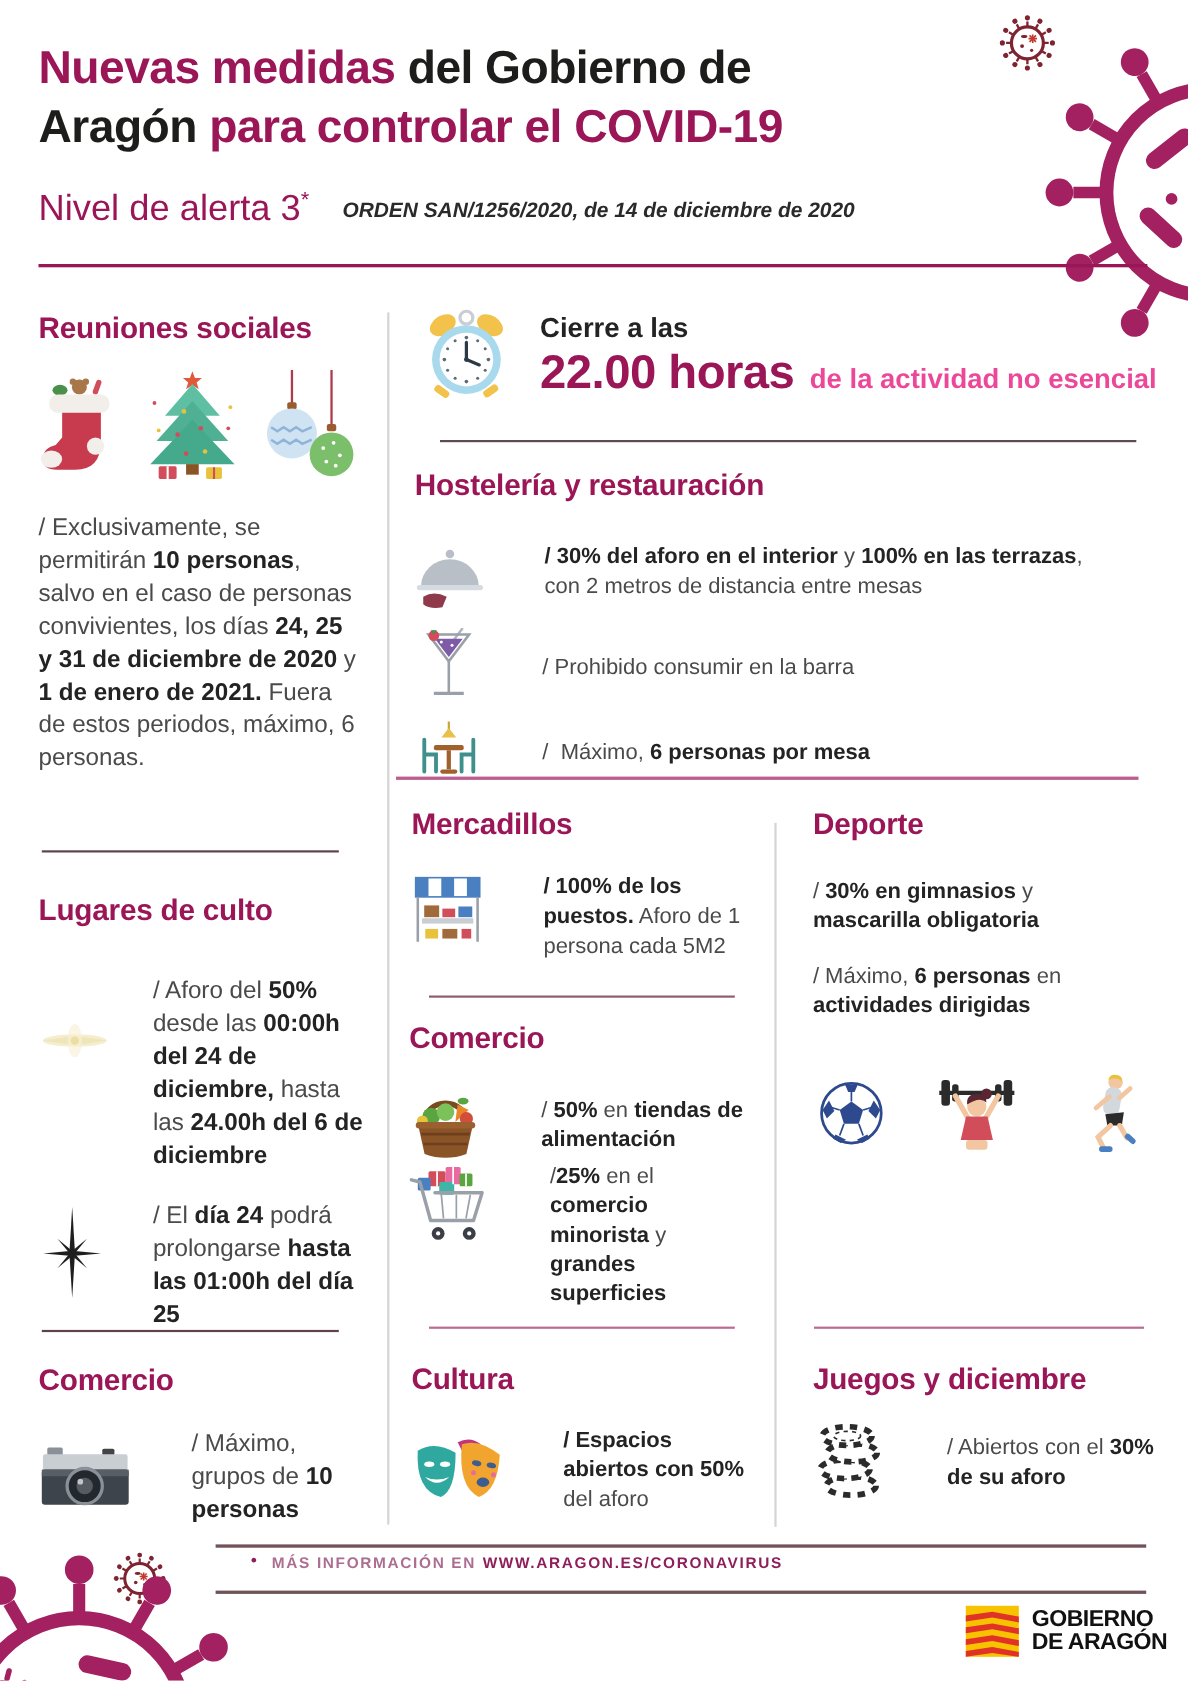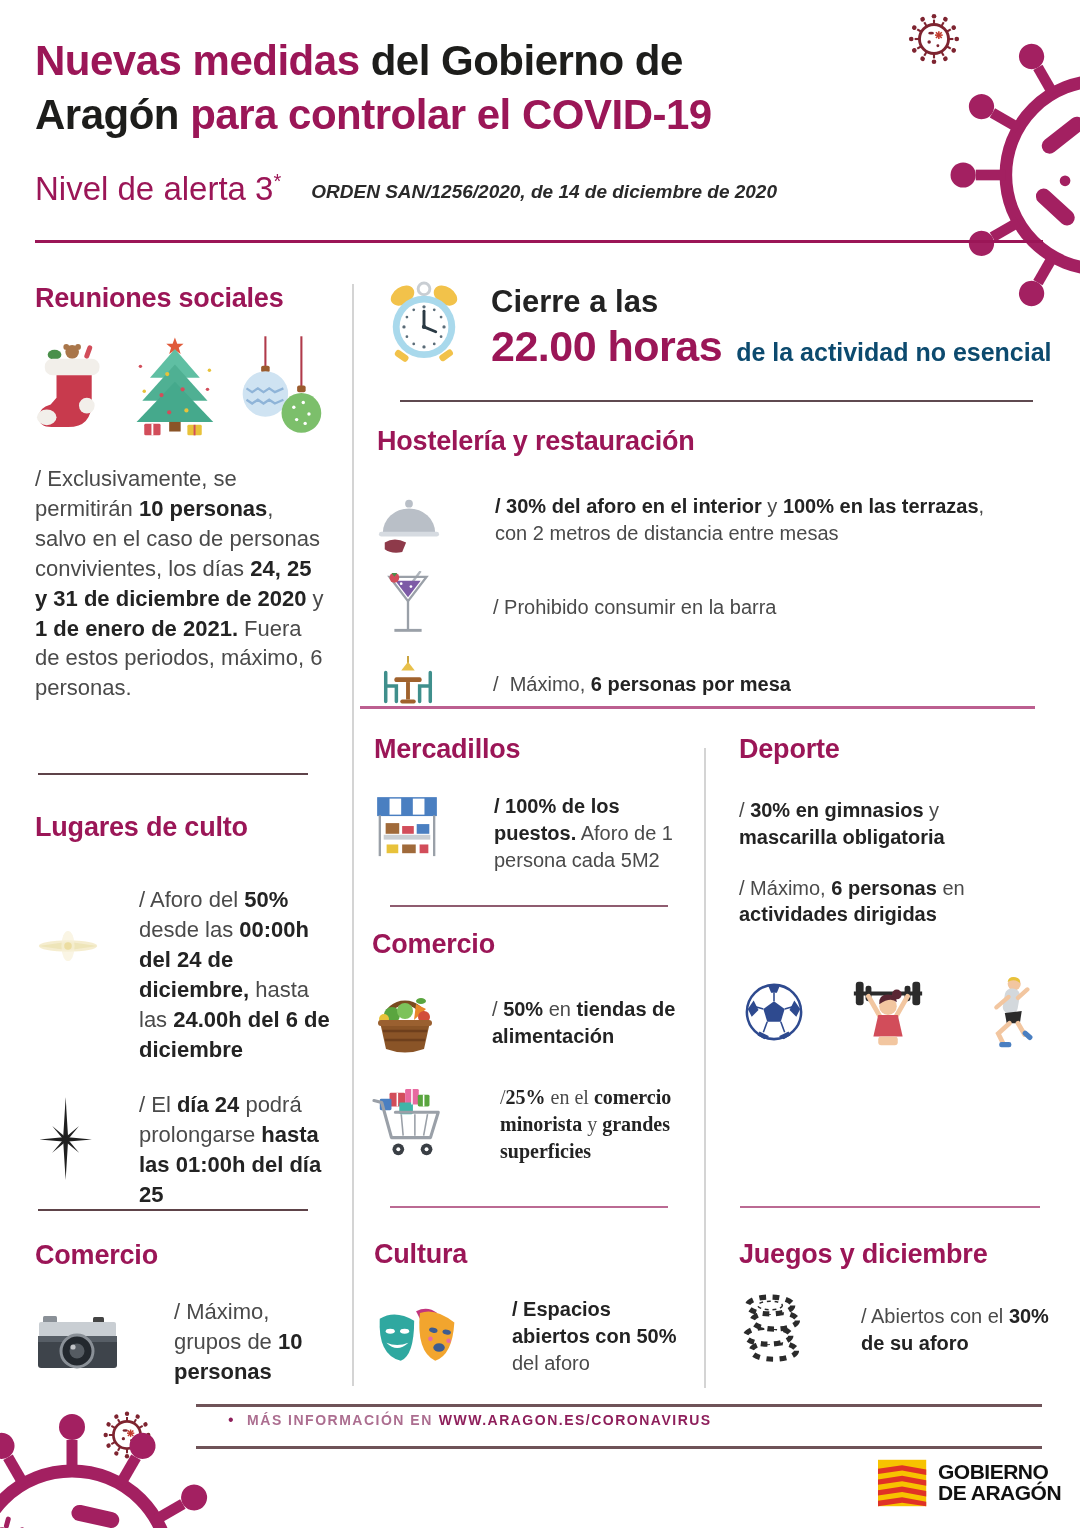--- a/index.html
+++ b/index.html
@@ -18,24 +18,24 @@
   .sec-heading{font-size:27px;font-weight:700;color:#9B1657;letter-spacing:-0.2px;}
   .body-l{font-size:22px;line-height:1.36;color:#4a4a4a;white-space:pre-wrap;}
   .body-s{font-size:20px;line-height:1.34;color:#4a4a4a;white-space:pre-wrap;}
   .seg-b{font-weight:700;color:#232323;}
   .seg-r{font-weight:400;color:#4a4a4a;}
   .item{display:flex;gap:36px;}
   .icon-col{flex:0 0 auto;}
   
   #closure{left:383px;top:278px;display:flex;align-items:flex-start;}
   #closure-text{margin-left:26px;padding-top:6px;}
-  #closure-line1{font-size:31px;font-weight:700;color:#232323;}
+  #closure-line1{font-size:25px;font-weight:700;color:#232323;}
   #closure-line2{display:flex;align-items:baseline;margin-top:2px;}
   #closure-time{font-size:43px;font-weight:700;color:#9B1657;letter-spacing:-0.5px;}
-  #closure-suffix{font-size:25px;font-weight:700;color:#0c4a6e;margin-left:14px;}
+  #closure-suffix{font-size:25px;font-weight:700;color:#ec4899;margin-left:14px;}
   
   #footer-info{left:228px;top:1411px;font-size:14px;letter-spacing:1.5px;display:flex;align-items:center;}
   #f-bullet{color:#8E1F5B;font-size:16px;margin-right:12px;}
   #f-prefix{color:#AC6E90;font-weight:600;margin-right:6px;}
   #f-url{color:#8E1F5B;font-weight:700;}
   #logo{left:876px;top:1458px;display:flex;align-items:center;}
   #logo-text{margin-left:8px;font-size:21px;font-weight:700;color:#111;line-height:0.98;letter-spacing:-0.5px;}
   
   .virus-big .ring{fill:none;stroke:#A32061;stroke-width:13;}
   .virus-big .spk line{stroke:#A32061;stroke-width:11;}
@@ -425,21 +425,21 @@
         <ellipse cx="49" cy="11" rx="5" ry="3" fill="#5AA53F"></ellipse>
         <circle cx="52" cy="27" r="6" fill="#D24D3A"></circle>
         <circle cx="12" cy="29" r="5" fill="#E8C23A"></circle>
         <path d="M8 32 L58 32 L52 59 Q33 66 14 59 Z" fill="#8A5427"></path>
         <line x1="11" y1="41" x2="55" y2="41" stroke="#6E3F1C" stroke-width="2.4"></line>
         <line x1="13" y1="50" x2="53" y2="50" stroke="#6E3F1C" stroke-width="2.4"></line>
         <rect x="6" y="30" width="54" height="6" rx="3" fill="#9A6030"></rect>
       </svg>
       <div class="body-s" style="margin-left:18px;width:238px;margin-top:6px;"><span class="seg-r">/ </span><span class="seg-b">50%</span><span class="seg-r"> en </span><span class="seg-b">tiendas de alimentación</span></div>
     </div>
-    <div class="item" style="margin-top:28px;font-family:Liberation Serif, serif;">
+    <div class="item" style="">
       <svg class="icon-col" width="76" height="78" viewBox="0 0 78 78">
         <g>
           <rect x="18" y="8" width="16" height="14" rx="1.5" fill="#D24D5A"></rect>
           <rect x="34" y="4" width="14" height="16" rx="1.5" fill="#E86AA0"></rect>
           <rect x="8" y="14" width="12" height="12" rx="1.5" fill="#4A7FC1"></rect>
           <rect x="47" y="10" width="12" height="12" rx="1.5" fill="#5AA53F"></rect>
           <rect x="28" y="18" width="14" height="12" rx="1.5" fill="#3FB5A8"></rect>
           <line x1="26" y1="8" x2="26" y2="22" stroke="#fff" stroke-width="1.6"></line>
           <line x1="41" y1="4" x2="41" y2="20" stroke="#fff" stroke-width="1.6"></line>
           <line x1="53" y1="10" x2="53" y2="22" stroke="#fff" stroke-width="1.6"></line>

